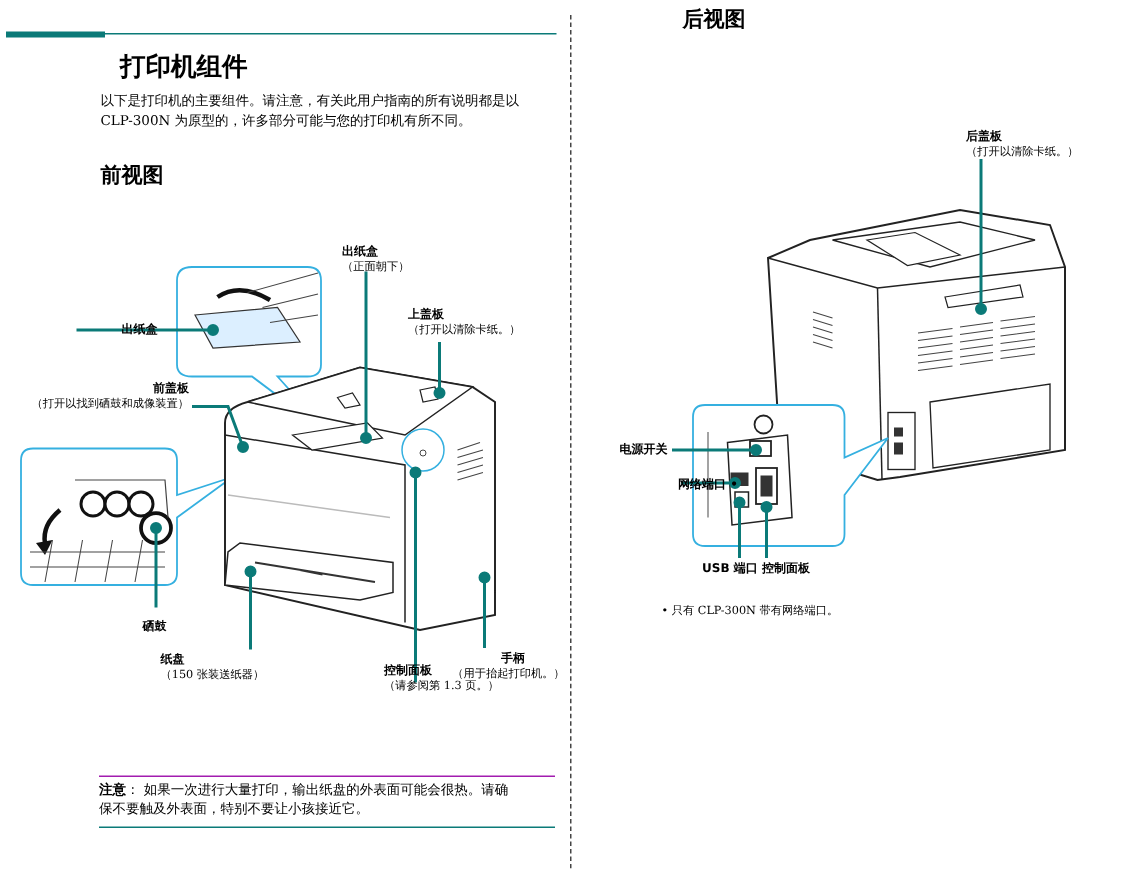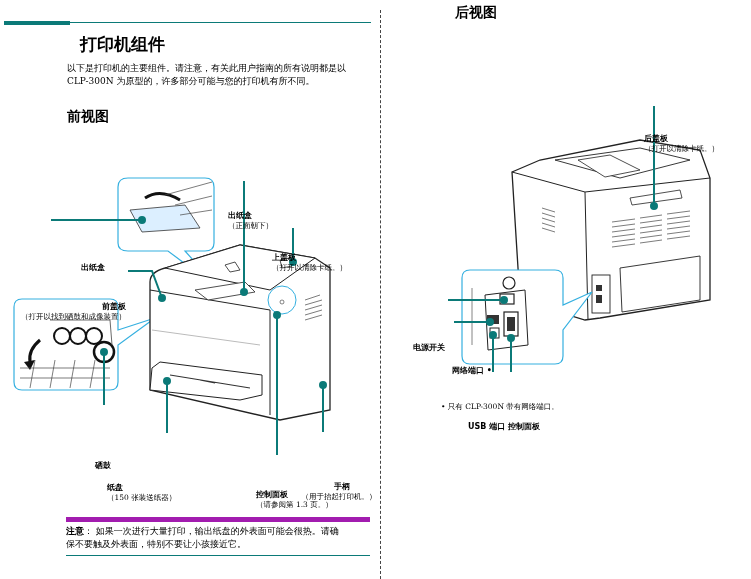--- a/index.html
+++ b/index.html
@@ -5,23 +5,23 @@
   html, body { margin:0; padding:0; background:#fff; }
   body { width:751px; height:579px; position:relative; overflow:hidden;
          font-family:"DejaVu Serif", serif; color:#000; }
   .abs { position:absolute; }
   .teal-bar { position:absolute; left:4px; top:21px; width:66px; height:4px; background:#0b7a78; }
   .teal-line { position:absolute; left:70px; top:22px; width:301px; height:1px; background:#0b7a78; }
   .divider { position:absolute; left:380px; top:10px; width:0; height:569px; border-left:1px dashed #444; }
   .h1 { font-family:"DejaVu Sans", sans-serif; font-weight:bold; font-size:17px; }
   .h2 { font-family:"DejaVu Sans", sans-serif; font-weight:bold; font-size:14px; }
   .body-text { font-size:9px; line-height:13px; }
-  .lbl { font-family:"DejaVu Sans", sans-serif; font-weight:bold; font-size:8px; line-height:10px; white-space:nowrap;margin-top:48px; }
+  .lbl { font-family:"DejaVu Sans", sans-serif; font-weight:bold; font-size:8px; line-height:10px; white-space:nowrap; }
   .sub { font-size:7.5px; line-height:10px; white-space:nowrap; }
-  .note { position:absolute; left:66px; top:517px; width:304px; border-top:5px solid #a21caf; border-bottom:1px solid #0b7a78; padding:3px 0 4px; font-size:9px; line-height:13px; }
+  .note { position:absolute; left:66px; top:517px; width:304px; border-top:1px solid #a21caf; border-bottom:1px solid #0b7a78; padding:3px 0 4px; font-size:9px; line-height:13px; }
   .note b { font-family:"DejaVu Sans", sans-serif; }
   svg { position:absolute; left:0; top:0; }
 </style>
 </head>
 <body>
 
 <div class="teal-bar"></div>
 <div class="teal-line"></div>
 <div class="divider"></div>
 

